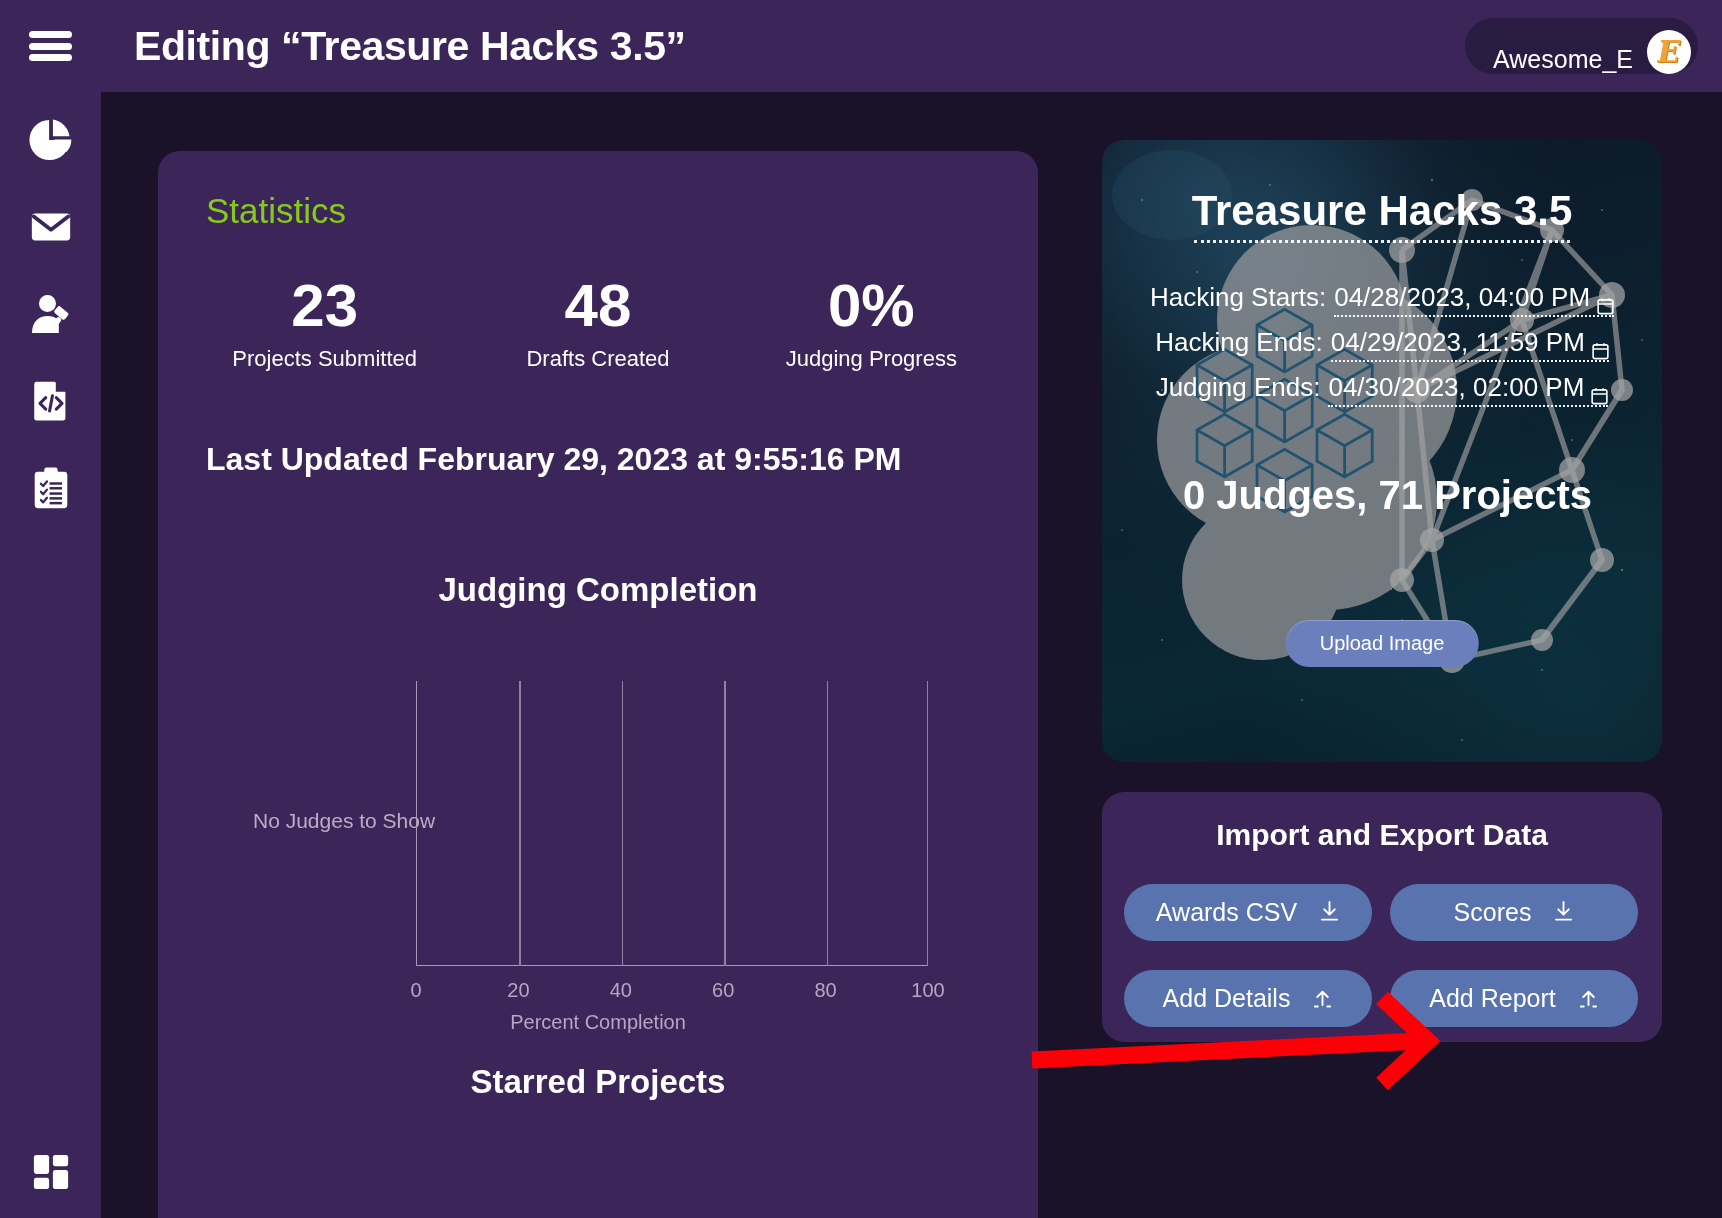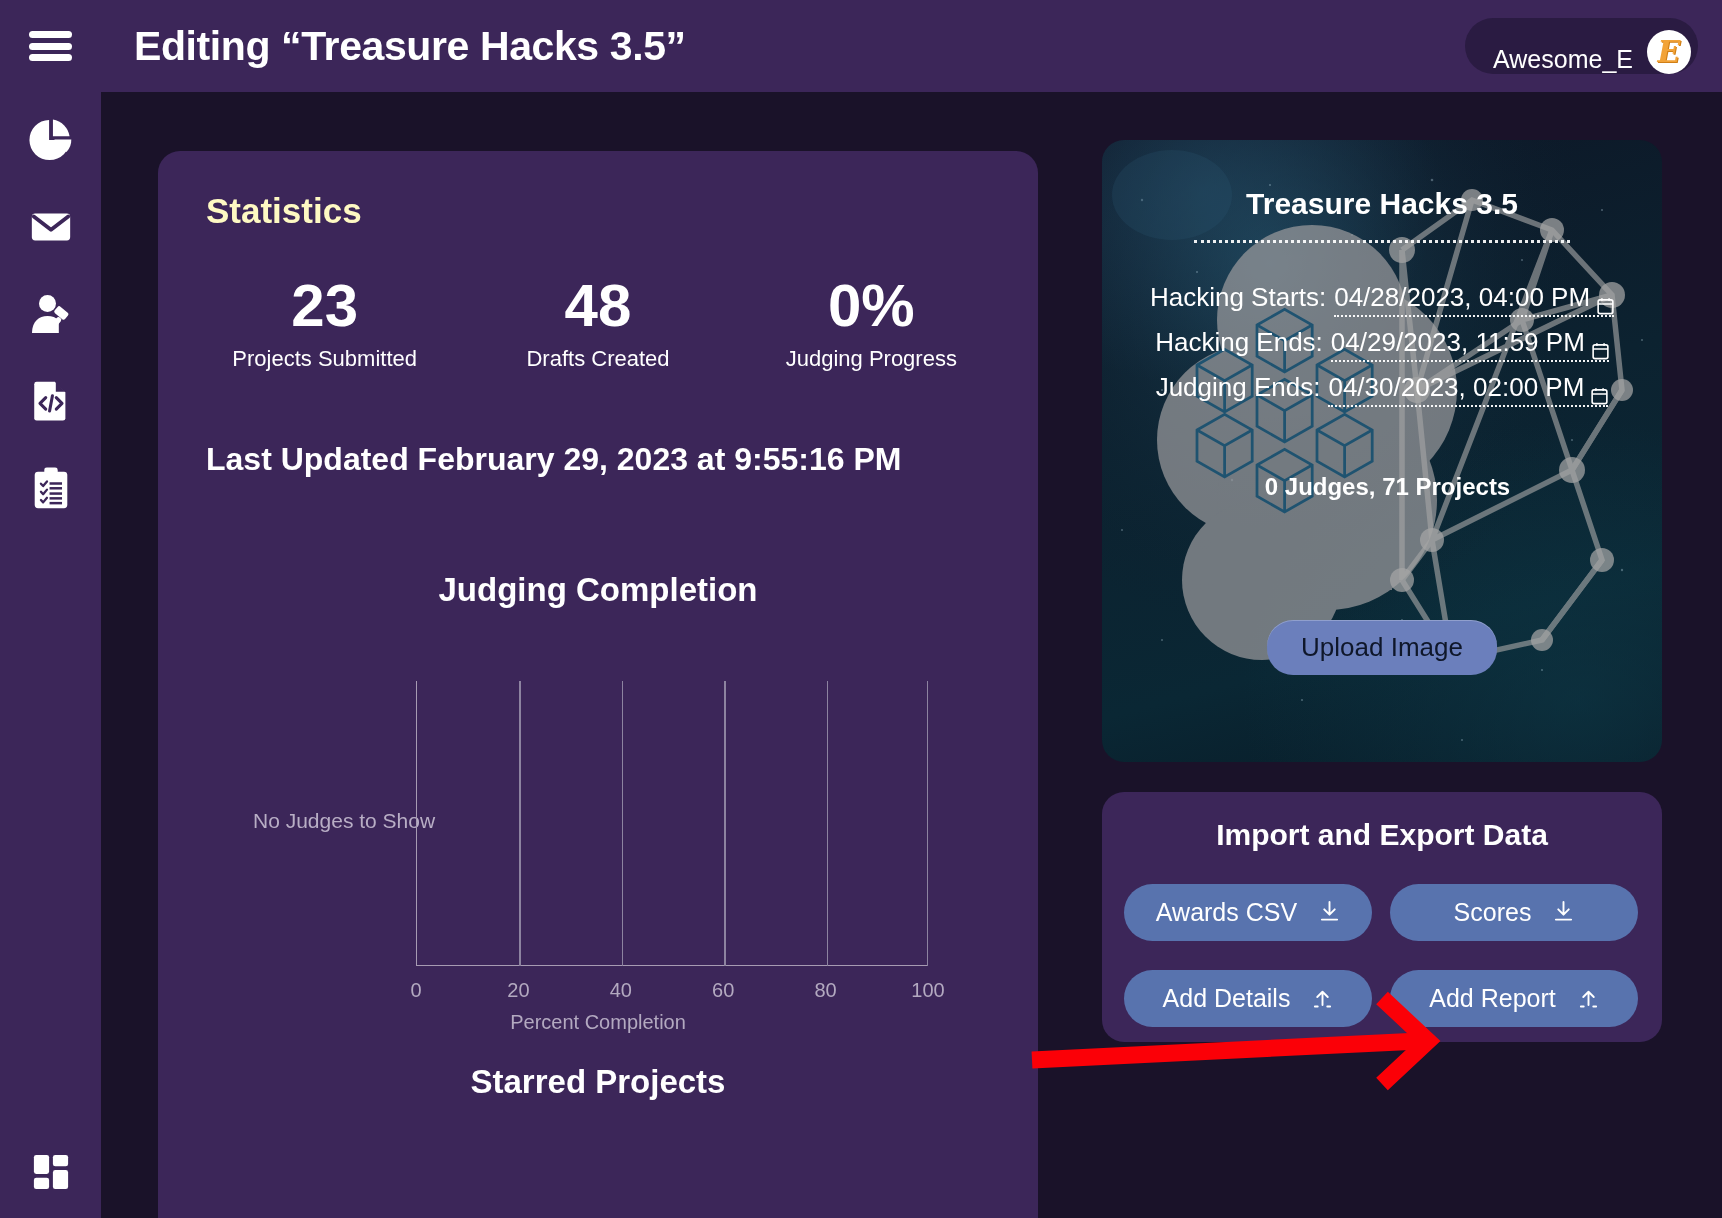--- a/index.html
+++ b/index.html
@@ -71,21 +71,21 @@
 
   
   #stats-card {
     position: absolute; left: 57px; top: 59px;
     width: 880px; height: 1090px;
     background: #3c2659; border-radius: 22px;
     overflow: hidden;
   }
   #stats-title {
     position: absolute; left: 48px; top: 40px;
-    font-size: 35px; font-weight: bold; color: #fef9c3;
+    font-size: 35px; font-weight: normal; color: #84cc16;
   }
   #stat-row {
     position: absolute; left: 30px; top: 120px; width: 820px;
     display: flex;
   }
   .stat { flex: 1; text-align: center; }
   .stat-value {
     font-size: 60px; font-weight: bold; color: #fff; line-height: 1.15;
   }
   .stat-label { font-size: 22px; color: #fff; margin-top: 6px; }
@@ -135,21 +135,21 @@
     width: 560px; height: 622px;
     border-radius: 22px; overflow: hidden;
     background:
       radial-gradient(ellipse 60% 45% at 18% 8%, rgba(40,80,110,0.45) 0%, rgba(0,0,0,0) 70%),
       radial-gradient(ellipse 80% 60% at 85% 90%, rgba(15,60,75,0.55) 0%, rgba(0,0,0,0) 75%),
       linear-gradient(165deg, #0d1626 0%, #0c2230 45%, #0a2734 75%, #081a26 100%);
   }
   #event-art { position: absolute; inset: 0; }
   #event-title {
     position: absolute; left: 0; right: 0; top: 47px;
-    text-align: center; font-size: 30px; font-weight: bold; color: #fff;
+    text-align: center; font-size: 42px; font-weight: bold; color: #fff;
     z-index: 5;
   }
   #event-title-underline {
     position: absolute; left: 92px; top: 100px; width: 376px; height: 0;
     border-bottom: 3px dotted rgba(255,255,255,0.92);
     z-index: 5;
   }
   .date-row {
     position: absolute; left: 0; right: 0;
     display: flex; justify-content: center; align-items: baseline;
@@ -159,30 +159,30 @@
   .date-value {
     margin-left: 8px; white-space: nowrap;
     border-bottom: 2.5px dotted rgba(255,255,255,0.95);
     padding-bottom: 2px;
     display: inline-flex; align-items: center; gap: 7px;
     cursor: pointer;
   }
   .cal-ico { display: inline-block; width: 17px; height: 18px; position: relative; top: 2px; }
   #counts {
     position: absolute; left: 0; right: 0; top: 333px;
-    text-align: center; font-size: 24px; font-weight: bold; color: #fff;
+    text-align: center; font-size: 40px; font-weight: bold; color: #fff;
     z-index: 5;
     margin-left: 11px;
   }
   #upload-image-btn {
     position: absolute; left: 50%; transform: translateX(-50%);
     top: 480px; z-index: 6;
-    background: #6b7fbc; color: #0f172a;
+    background: #6b7fbc; color: #ffffff;
     border: none; border-radius: 26px;
-    font-family: inherit; font-size: 26px;
+    font-family: inherit; font-size: 20px;
     padding: 12px 34px; cursor: pointer;
     box-shadow: 0 1px 0 rgba(255,255,255,0.25) inset;
   }
 
   
   #io-card {
     position: absolute; left: 1001px; top: 700px;
     width: 560px; height: 250px;
     background: #3c2659; border-radius: 22px;
   }

